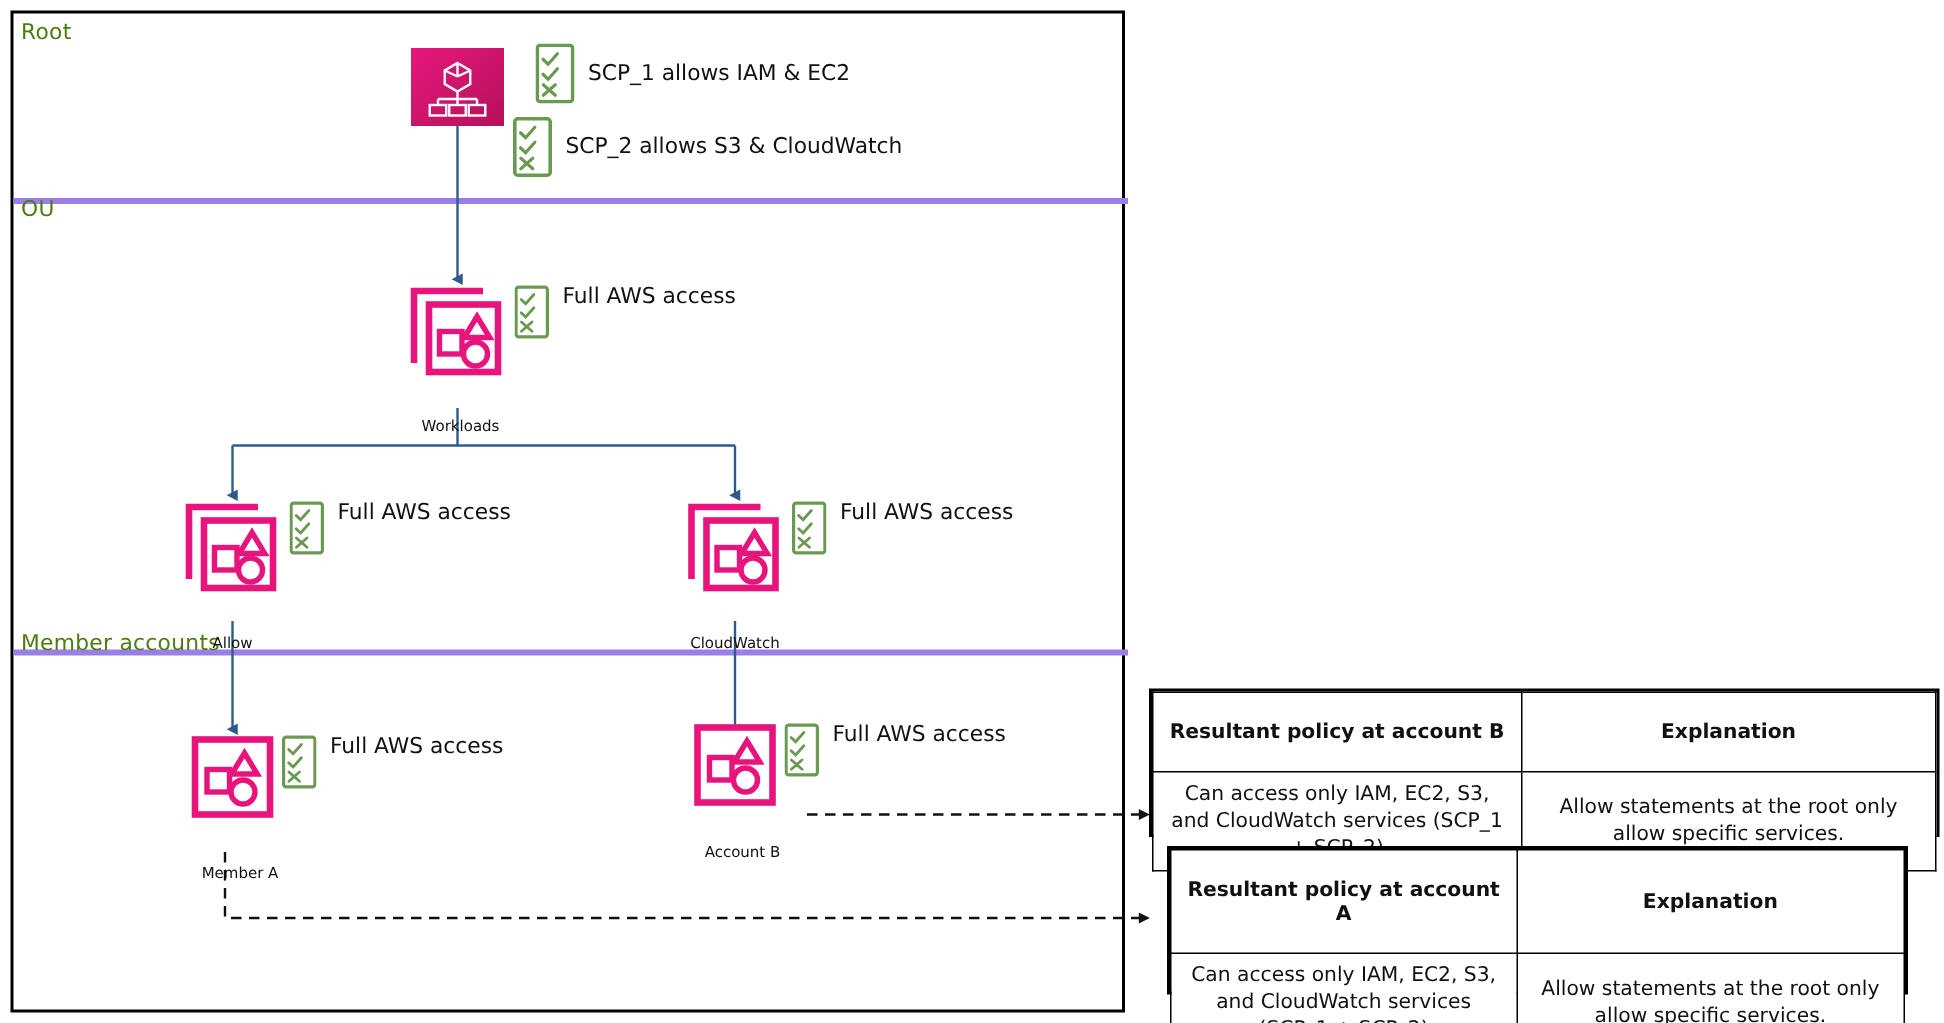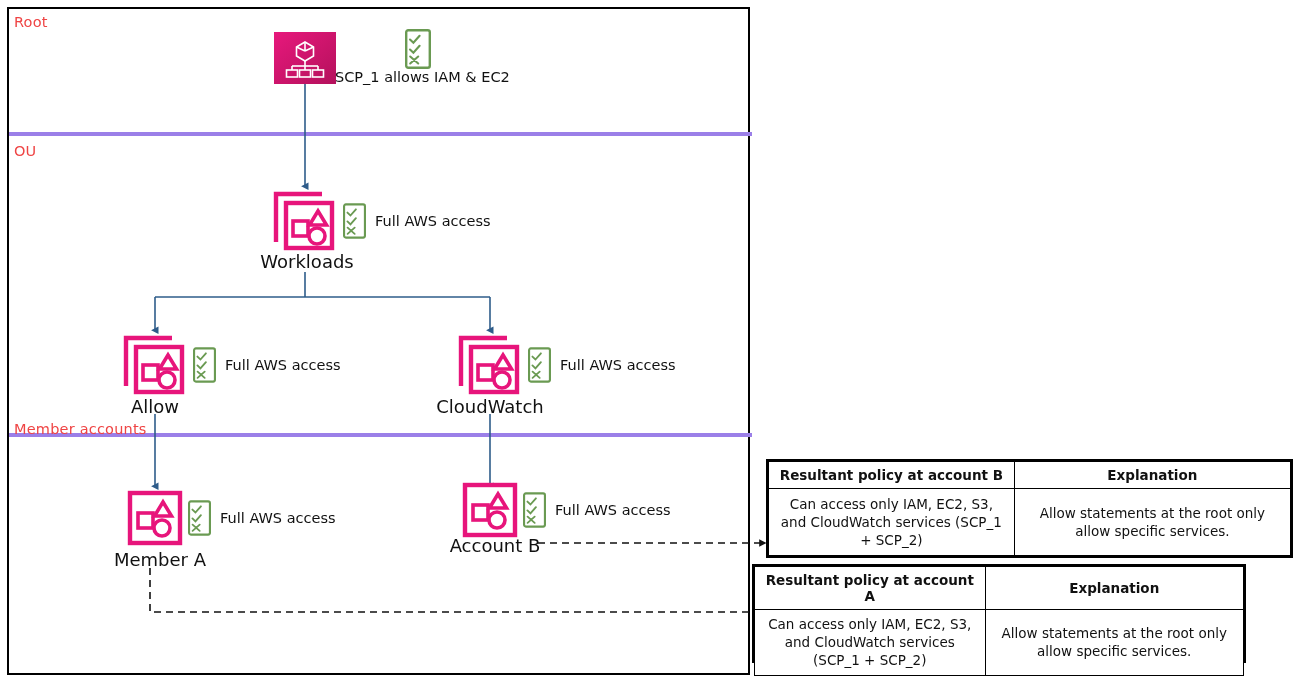--- a/index.html
+++ b/index.html
@@ -12,69 +12,69 @@
 
   
   .org-box{
     position:absolute;left:7px;top:7px;width:743px;height:668px;
     border:2.5px solid #000000;box-sizing:border-box;background:#fff;
   }
   .band-divider{
     position:absolute;height:4px;background:#9b7fe8;left:0;width:743px;
   }
   .band-label{
-    position:absolute;font-size:14.5px;color:#ef4444;letter-spacing:.2px;
+    position:absolute;font-size:14.5px;color:#4d7c0f;letter-spacing:.2px;
     white-space:nowrap;
   }
 
   
   #wires{position:absolute;left:0;top:0;width:1296px;height:682px;pointer-events:none;}
 
   
   .node{position:absolute;}
-  .node-row{display:flex;align-items:center;}
+  .node-row{display:flex;align-items:flex-start;}
   .node-caption{
-    position:absolute;font-size:18px;color:#111;white-space:nowrap;text-align:center;
+    position:absolute;font-size:10px;color:#111;white-space:nowrap;text-align:center;margin-top:28px;
   }
   .policy-text{
     font-size:14.5px;color:#111;white-space:nowrap;margin-left:9px;
   }
   .scp-line{position:absolute;display:flex;align-items:center;}
 
   .icon-svg{display:block;}
 
   
   .ptable{
     position:absolute;border:2px solid #000;border-collapse:collapse;
     background:#fff;box-sizing:border-box;
   }
   .ptable table{border-collapse:collapse;width:100%;height:100%;}
   .ptable th{
     border:1.5px solid #000;font-size:13.5px;font-weight:bold;color:#111;
-    text-align:center;padding:5px 6px;background:#fff;
+    text-align:center;padding:18px 6px;background:#fff;
   }
   .ptable td{
     border:1.5px solid #000;font-size:13.5px;color:#111;
     text-align:center;padding:5px 8px;line-height:1.35;background:#fff;
   }
   .col-a{width:247px;}
   .col-b{width:280px;}
 </style>
 </head>
 <body>
 
 <div id="stage">
 
   <div class="org-box">
     <div class="band-divider" style="top:123px;"></div>
     <div class="band-divider" style="top:424px;"></div>
   </div>
 
   <div class="band-label" style="left:14px;top:14px;">Root</div>
-  <div class="band-label" style="left:14px;top:143px;">OU</div>
+  <div class="band-label" style="left:14px;top:132px;">OU</div>
   <div class="band-label" style="left:14px;top:421px;text-align:center;">Member accounts</div>
 
   <svg id="wires" viewBox="0 0 1296 682">
     <defs>
       <marker id="arrowBlue" markerWidth="9" markerHeight="9" refX="4.2" refY="4.3" orient="auto" markerUnits="userSpaceOnUse">
         <path d="M0.6,0.8 L8.2,0.8 L4.4,8.2 Z" fill="#2e5c8a"></path>
       </marker>
       <marker id="arrowBlack" markerWidth="9" markerHeight="9" refX="7.6" refY="4.3" orient="auto" markerUnits="userSpaceOnUse">
         <path d="M0.8,0.6 L8.2,4.3 L0.8,8.0 Z" fill="#111111"></path>
       </marker>
@@ -109,32 +109,43 @@
         <path d="M31,29 L31,34"></path>
         <path d="M18,34 L44,34"></path>
         <path d="M18,34 L18,38 M31,34 L31,38 M44,34 L44,38"></path>
         <rect x="12.5" y="38" width="11" height="7"></rect>
         <rect x="25.5" y="38" width="11" height="7"></rect>
         <rect x="38.5" y="38" width="11" height="7"></rect>
       </g>
     </svg>
   </div>
 
-  <div class="scp-line" style="left:326px;top:29px;flex-direction:column;">
+  <div class="scp-line" style="left:357px;top:29px;">
     <svg class="icon-svg" width="26" height="40" viewBox="0 0 26 40">
       <rect x="1.2" y="1.2" width="23.6" height="37.6" rx="2" fill="#ffffff" stroke="#6a9a52" stroke-width="2.4"></rect>
       <g stroke="#6a9a52" stroke-width="2.1" fill="none" stroke-linecap="round">
         <path d="M5,10.5 L8.4,13.8 L14.6,6.8"></path>
         <path d="M5,20.5 L8.4,23.8 L14.6,16.8"></path>
         <path d="M5.2,27.5 L13.2,34.5 M13.2,27.5 L5.2,34.5"></path>
       </g>
     </svg>
     <span class="policy-text">SCP_1 allows IAM &amp; EC2</span>
   </div>
 
+  <div class="scp-line" style="left:342px;top:78px;">
+    <svg class="icon-svg" width="26" height="40" viewBox="0 0 26 40">
+      <rect x="1.2" y="1.2" width="23.6" height="37.6" rx="2" fill="#ffffff" stroke="#6a9a52" stroke-width="2.4"></rect>
+      <g stroke="#6a9a52" stroke-width="2.1" fill="none" stroke-linecap="round">
+        <path d="M5,10.5 L8.4,13.8 L14.6,6.8"></path>
+        <path d="M5,20.5 L8.4,23.8 L14.6,16.8"></path>
+        <path d="M5.2,27.5 L13.2,34.5 M13.2,27.5 L5.2,34.5"></path>
+      </g>
+    </svg>
+    <span class="policy-text">SCP_2 allows S3 &amp; CloudWatch</span>
+  </div>
 
   <div class="node node-row" style="left:272px;top:190px;">
     <svg class="icon-svg" width="66" height="62" viewBox="0 0 66 62">
       <path d="M4,52 L4,4 L50,4" fill="none" stroke="#e7157b" stroke-width="4.4"></path>
       <rect x="14" y="13" width="46" height="45" fill="#ffffff" stroke="#e7157b" stroke-width="4.4"></rect>
       <rect x="21" y="31" width="15" height="15" fill="none" stroke="#e7157b" stroke-width="3.6"></rect>
       <path d="M46,21 L54.5,35 L37.5,35 Z" fill="none" stroke="#e7157b" stroke-width="3.6"></path>
       <circle cx="45" cy="46" r="8" fill="none" stroke="#e7157b" stroke-width="3.6"></circle>
     </svg>
     <svg class="icon-svg" style="margin-left:5px;" width="23" height="36" viewBox="0 0 26 40">
@@ -237,21 +248,21 @@
       </thead>
       <tbody>
         <tr>
           <td>Can access only IAM, EC2, S3, and CloudWatch services (SCP_1 + SCP_2)</td>
           <td>Allow statements at the root only allow specific services.</td>
         </tr>
       </tbody>
     </table>
   </div>
 
-  <div class="ptable" style="left:752px;top:564px;width:494px;height:99px;">
+  <div class="ptable" style="left:778px;top:564px;width:494px;height:99px;">
     <table>
       <thead>
         <tr>
           <th class="col-a">Resultant policy at account A</th>
           <th class="col-b">Explanation</th>
         </tr>
       </thead>
       <tbody>
         <tr>
           <td>Can access only IAM, EC2, S3, and CloudWatch services (SCP_1 + SCP_2)</td>

